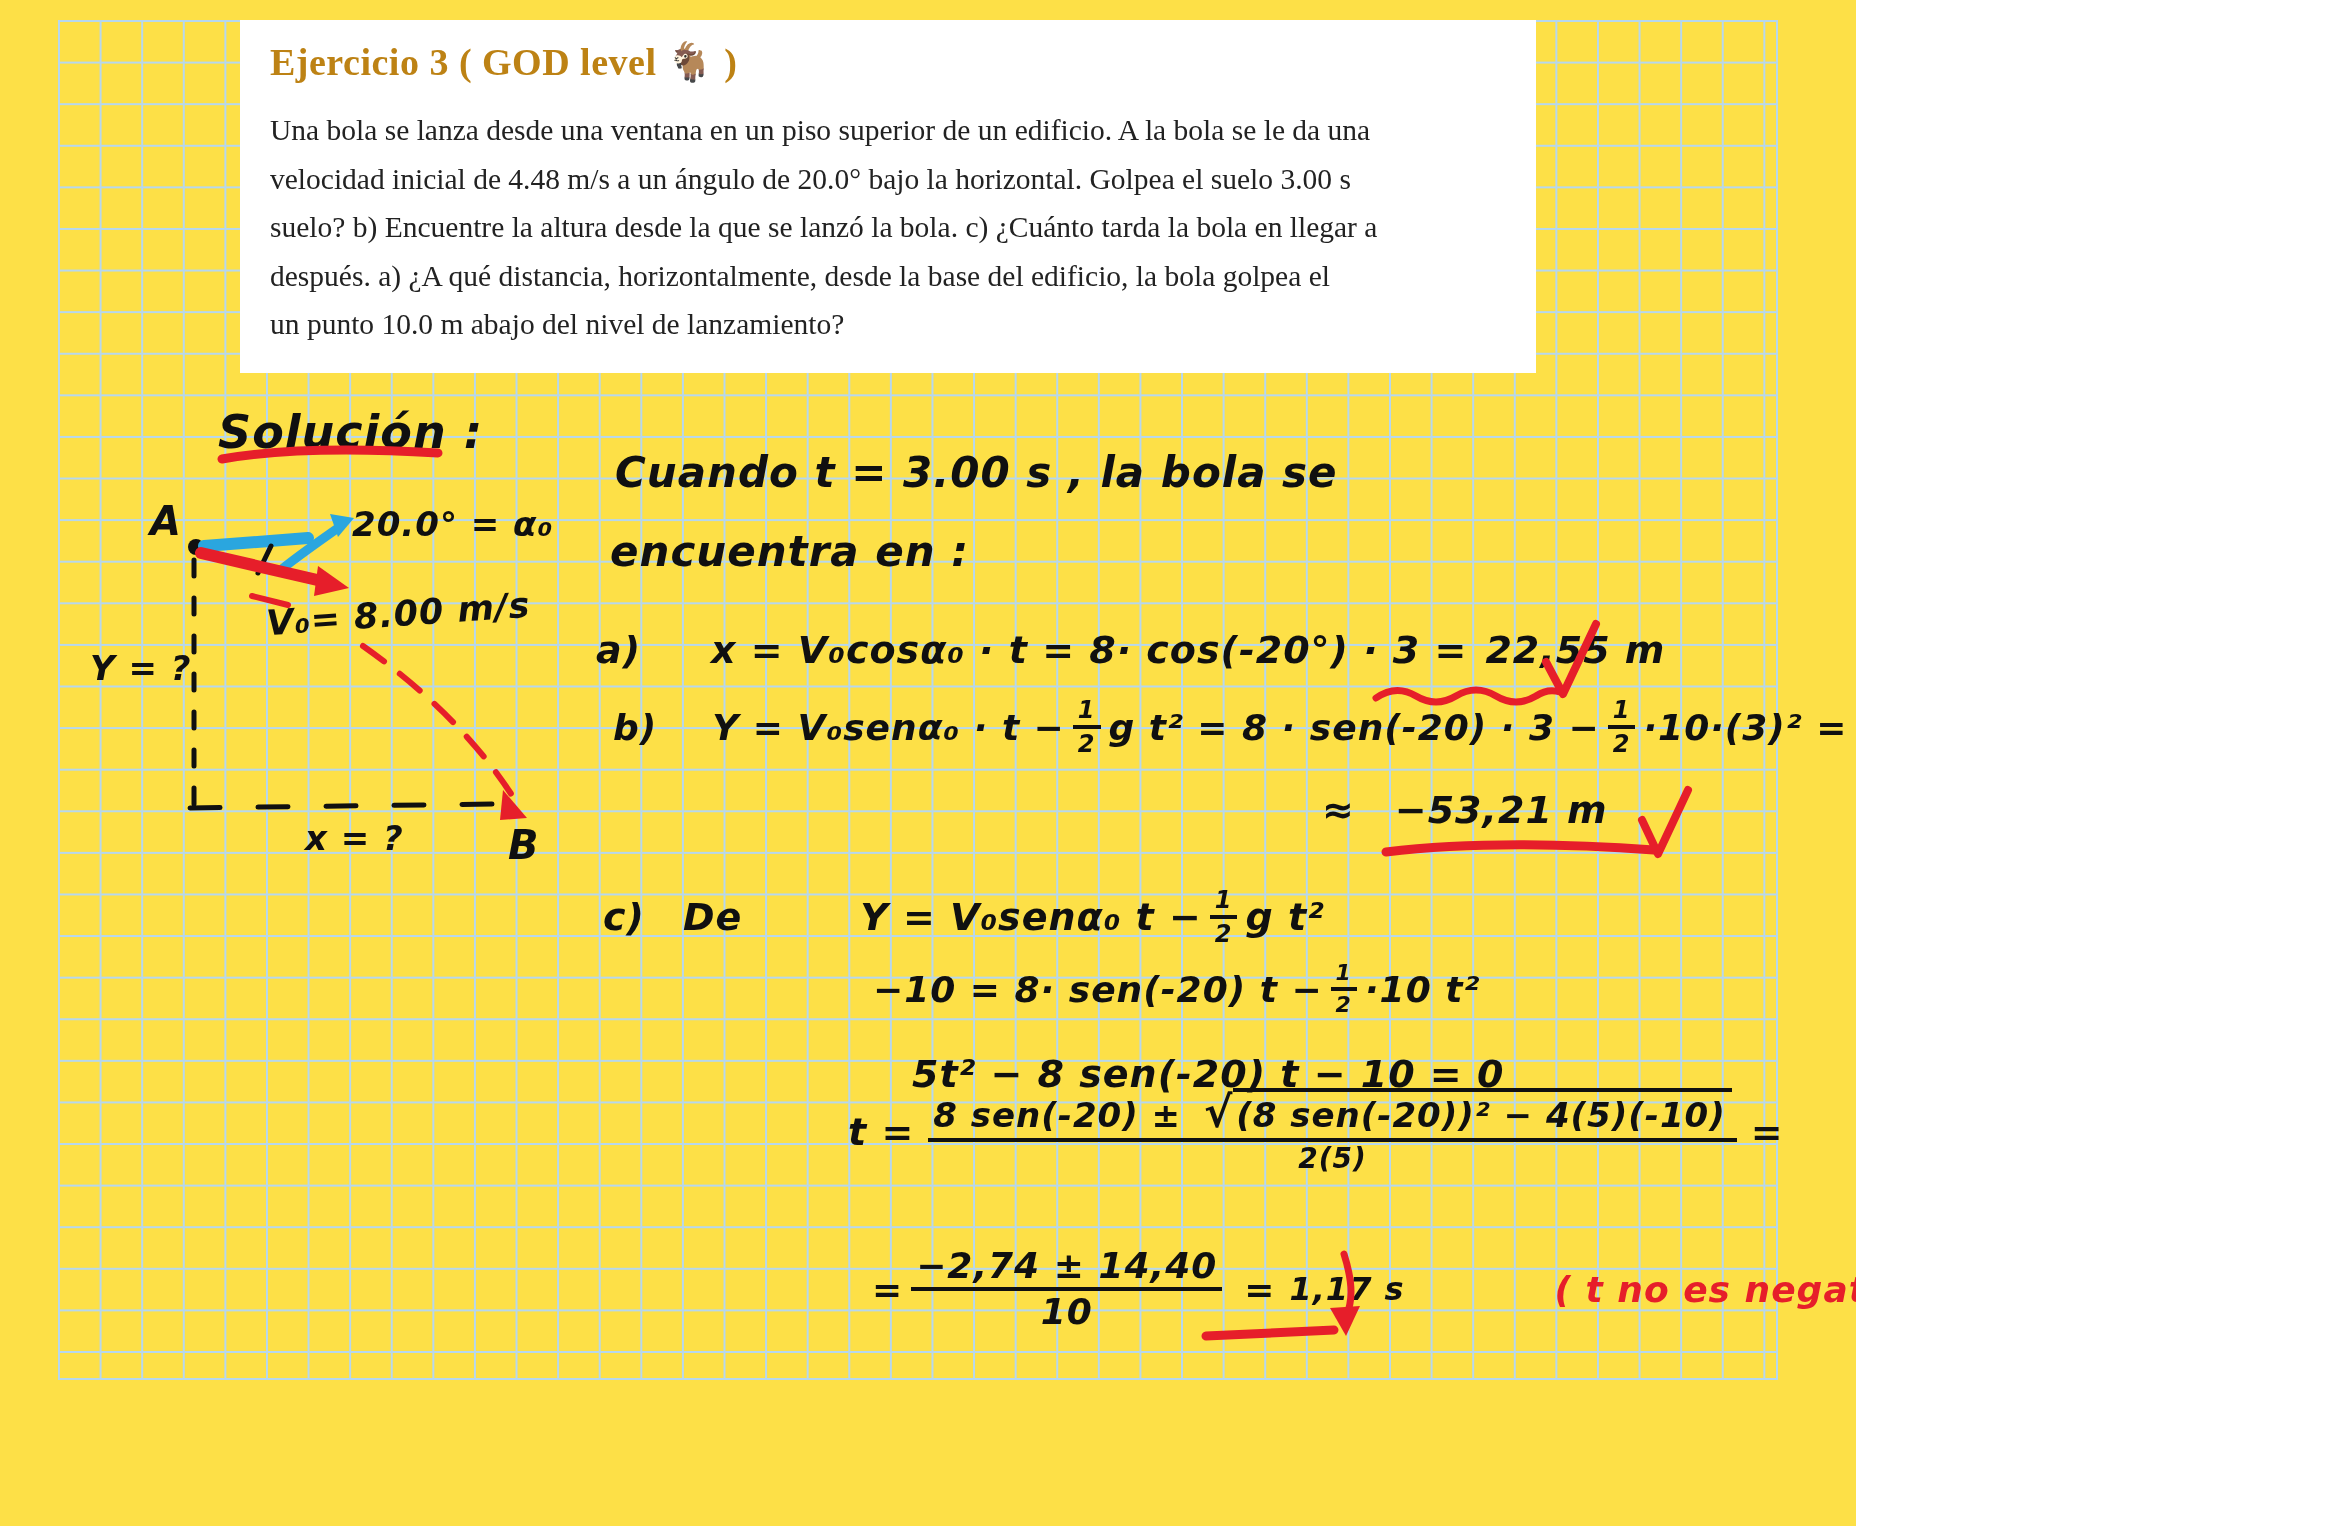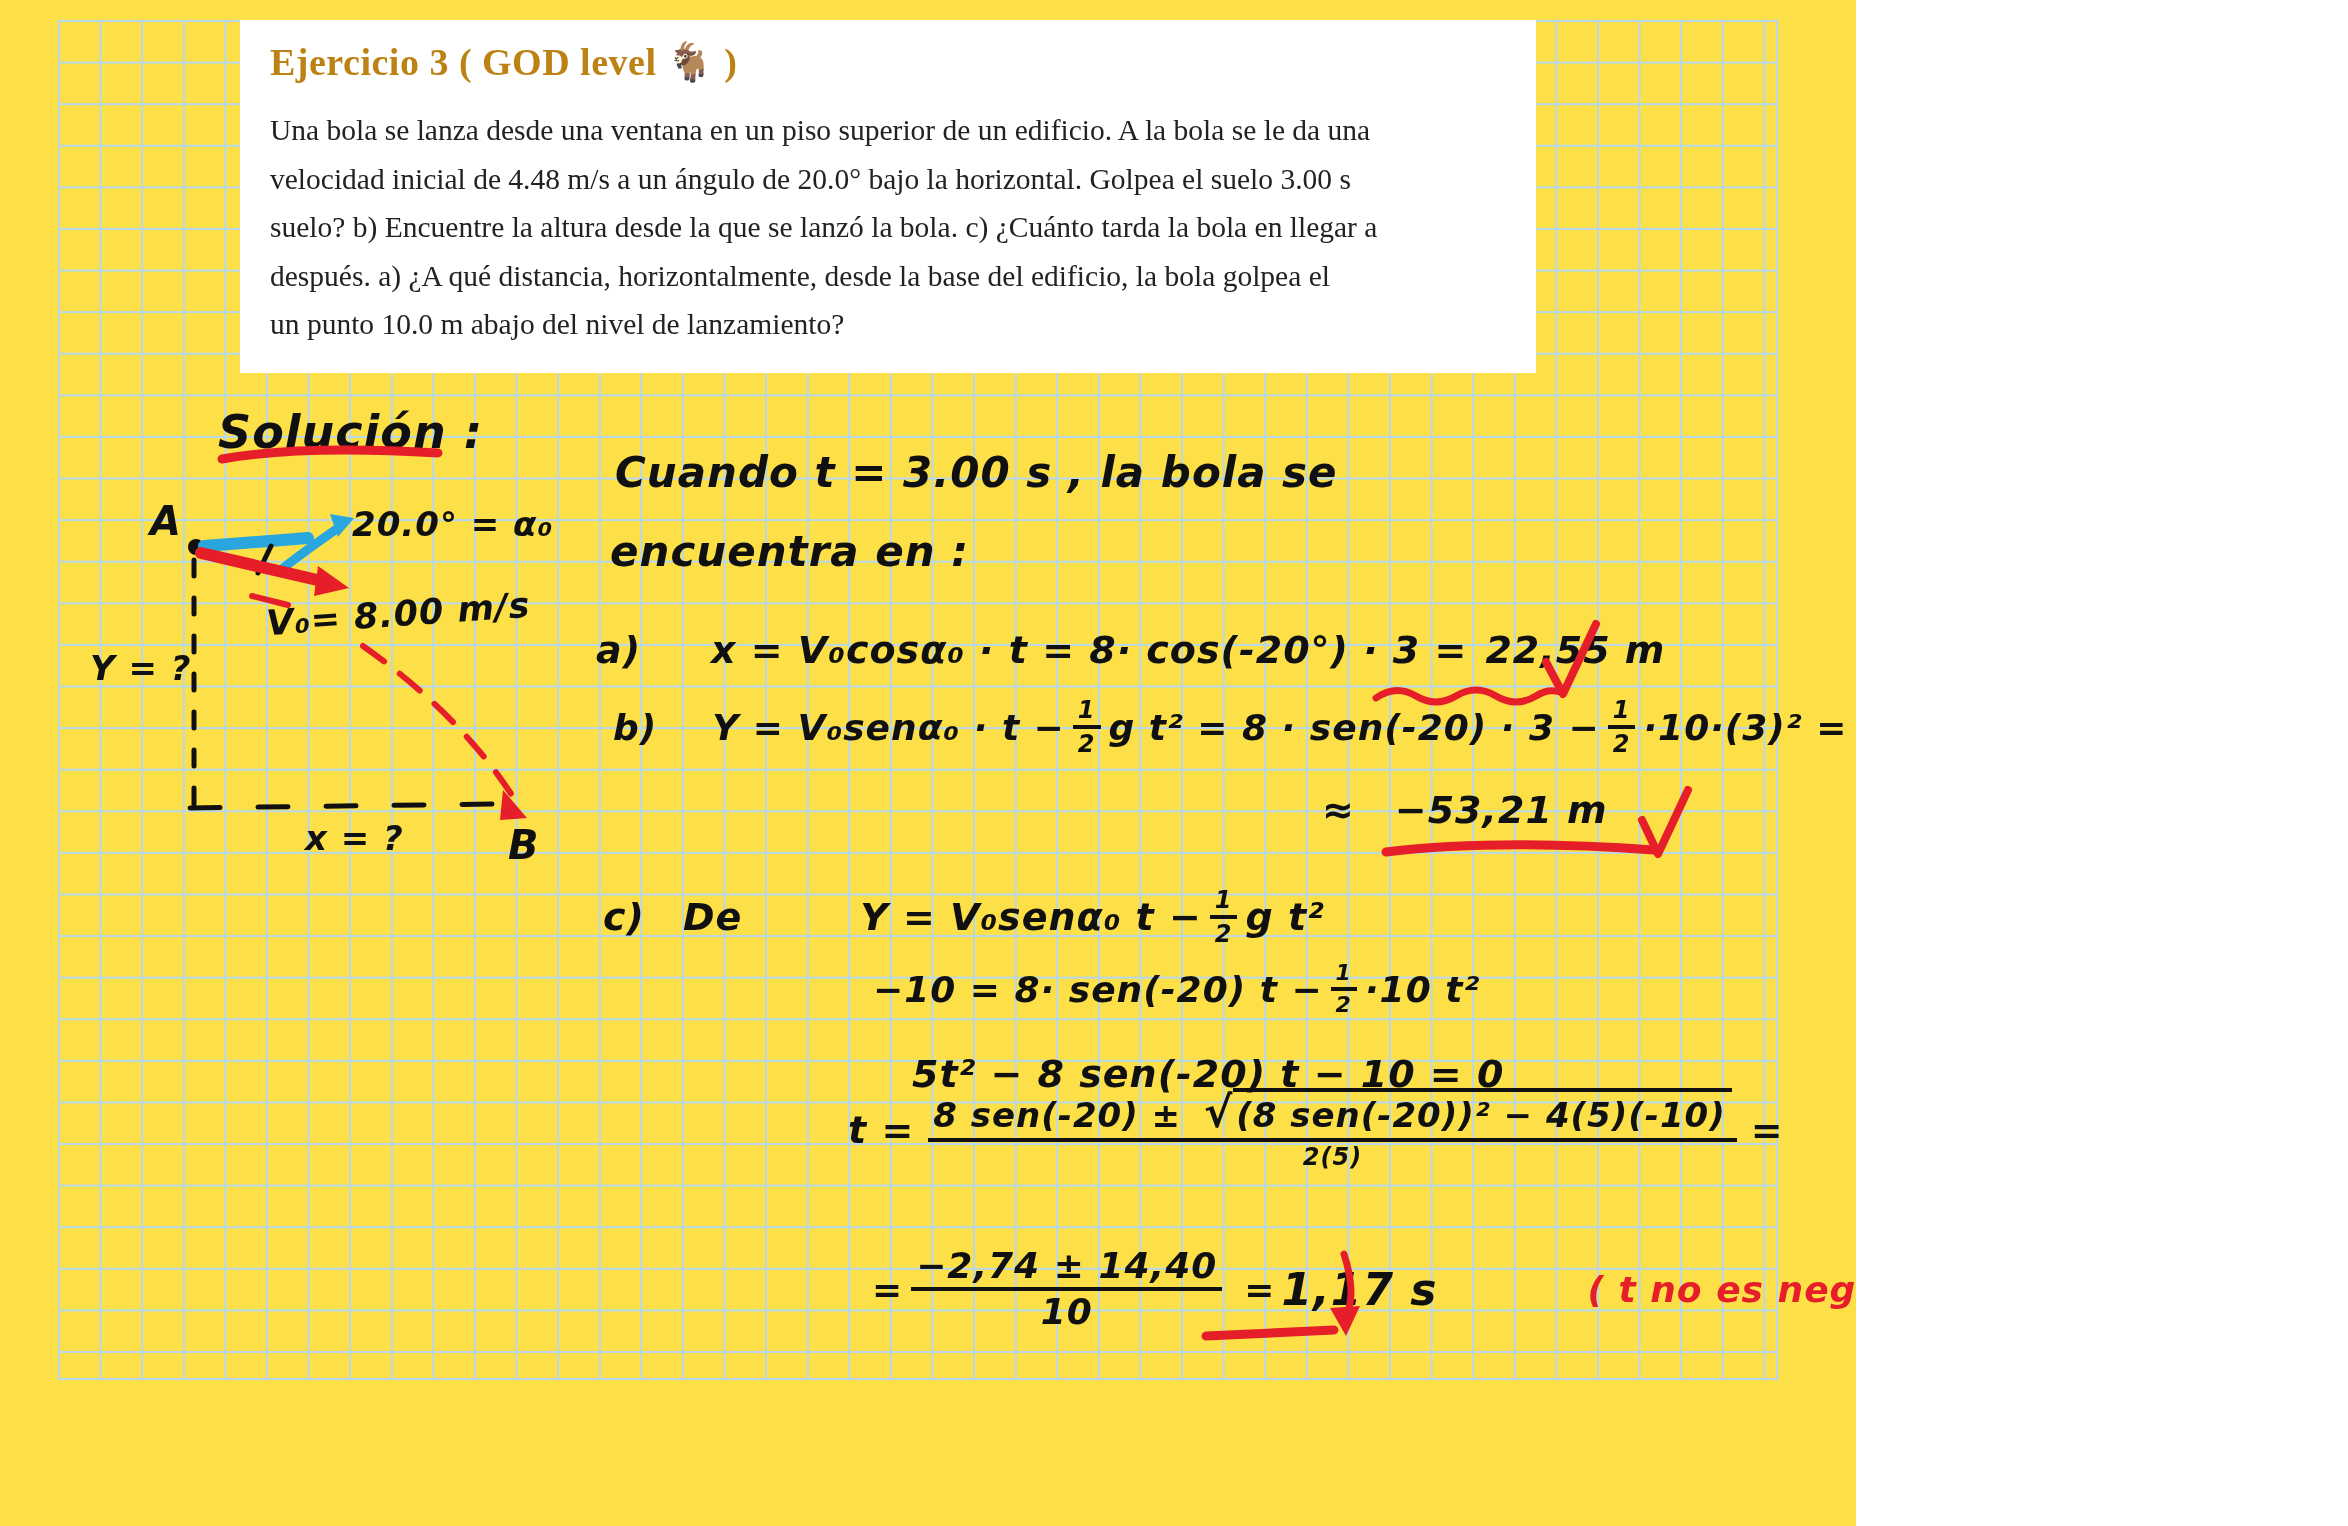--- a/index.html
+++ b/index.html
@@ -138,33 +138,33 @@
 
   <div class="hw" style="left:912px;top:1052px;font-size:38px;text-align:right;">5t² − 8 sen(-20) t − 10 = 0</div>
 
   <div class="hw row" style="left:848px;top:1092px;font-size:34px;">
     <span style="font-size:38px;">t =</span>
     <span class="frac" style="margin:0 14px;">
       <span class="num row">
         <span>8 sen(-20) ±</span>
         <span class="sqrt" style="margin-left:10px;"><span style="font-size:1.25em;">√</span><span class="rad">(8 sen(-20))² − 4(5)(-10)</span></span>
       </span>
-      <span class="den" style="font-size:24px;text-align:center;">2(5)</span>
+      <span class="den" style="font-size:28px;text-align:center;">2(5)</span>
     </span>
     <span style="font-size:38px;">=</span>
   </div>
 
   <div class="hw row" style="left:872px;top:1248px;font-size:36px;">
     <span>=</span>
     <span class="frac">
       <span class="num">−2,74 ± 14,40</span>
       <span class="den">10</span>
     </span>
     <span style="margin-left:14px;">=</span>
-    <span style="margin-left:6px;font-size:44px;">1,17 s</span>
+    <span style="margin-left:14px;font-size:32px;">1,17 s</span>
     <span class="red" style="margin-left:150px;font-size:36px;">( t no es negativo )</span>
   </div>
 
   <svg class="overlay" width="2348" height="1526" viewBox="0 0 2348 1526">
 
     <path d="M222,459 C290,447 370,449 438,453" stroke="#e61e2a" stroke-width="9" fill="none" stroke-linecap="round"></path>
 
     <circle cx="196" cy="547" r="8" fill="#101010"></circle>
 
     <path d="M204,546 L308,538" stroke="#2aa6df" stroke-width="12" fill="none" stroke-linecap="round"></path>

